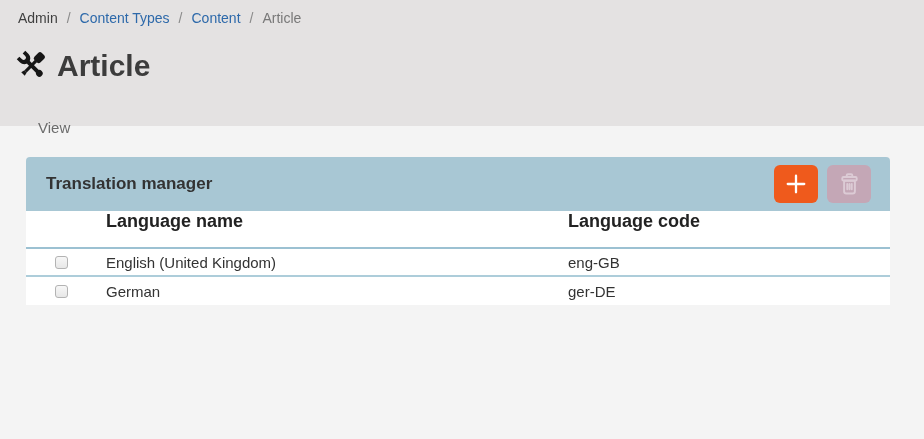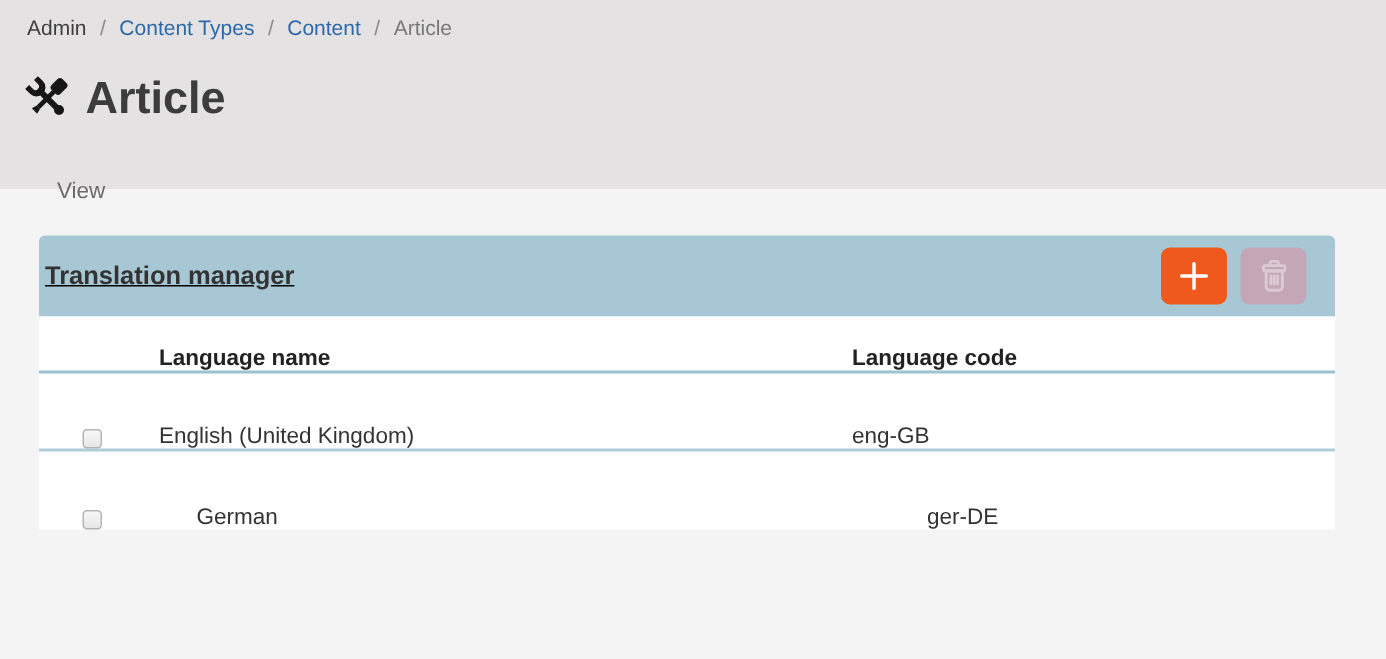--- a/index.html
+++ b/index.html
@@ -20,30 +20,30 @@
   .title-row{display:flex; align-items:center; gap:7px; padding:21px 0 0 13px;}
   .title-row h1{font-size:30px; font-weight:700; color:#3c3c3c;}
 
   .tabstrip{display:flex; align-items:flex-end; padding-left:16px; margin-top:24px; height:37px;}
   .tab{padding:9px 22px; font-size:15px; color:#6b6b6b; cursor:pointer;}
   .tab.active{background:#ffffff; color:#333333; border-radius:4px 4px 0 0; padding:9px 28px 13px; margin-bottom:-4px; position:relative; z-index:2;}
 
   .content{height:272px; background:var(--content-bg); padding-top:31px;}
   .panel{margin-left:26px; width:864px;}
   .panel-header{height:54px; background:var(--panel-blue); border-radius:4px 4px 0 0;
-    display:flex; align-items:center; padding:0 19px 0 4px;text-decoration:underline;}
+    display:flex; align-items:center; padding:0 19px 0 20px;}
   .panel-title{font-size:17px; font-weight:700; color:#333333; flex:1;}
   .btn{width:44px; height:38px; border:none; border-radius:6px; display:flex; align-items:center; justify-content:center; cursor:pointer;}
   .btn-add{background:var(--accent); color:#ffffff; margin-right:9px;}
   .btn-del{background:var(--del-bg); color:var(--del-icon); cursor:default;}
 
   .table{background:#ffffff;}
-  .thead{height:38px; border-bottom:2px solid var(--divider-strong); display:flex; align-items:flex-end; font-weight:700; font-size:15px; color:#222222;}
-  .trow{height:52px; display:flex; align-items:flex-end; font-size:15px; color:#333333; border-bottom:2px solid var(--divider);}
-  .trow:last-child{border-bottom:none;gap:25px;}
+  .thead{height:38px; border-bottom:2px solid var(--divider-strong); display:flex; align-items:flex-start; font-weight:700; font-size:18px; color:#222222;}
+  .trow{height:28px; display:flex; align-items:center; font-size:15px; color:#333333; border-bottom:2px solid var(--divider);}
+  .trow:last-child{border-bottom:none;}
   .cell-check{width:80px; padding-left:29px; display:flex; align-items:center;}
   .cell-name{width:462px;}
   .cell-code{flex:1;}
   input.row-check{appearance:none; -webkit-appearance:none; width:13px; height:13px;
     border:1px solid #b3b3b3; border-radius:3px; background:linear-gradient(#f7f7f7,#e7e7e7); cursor:pointer;}
 </style>
 </head>
 <body>
 
 <div class="top">

